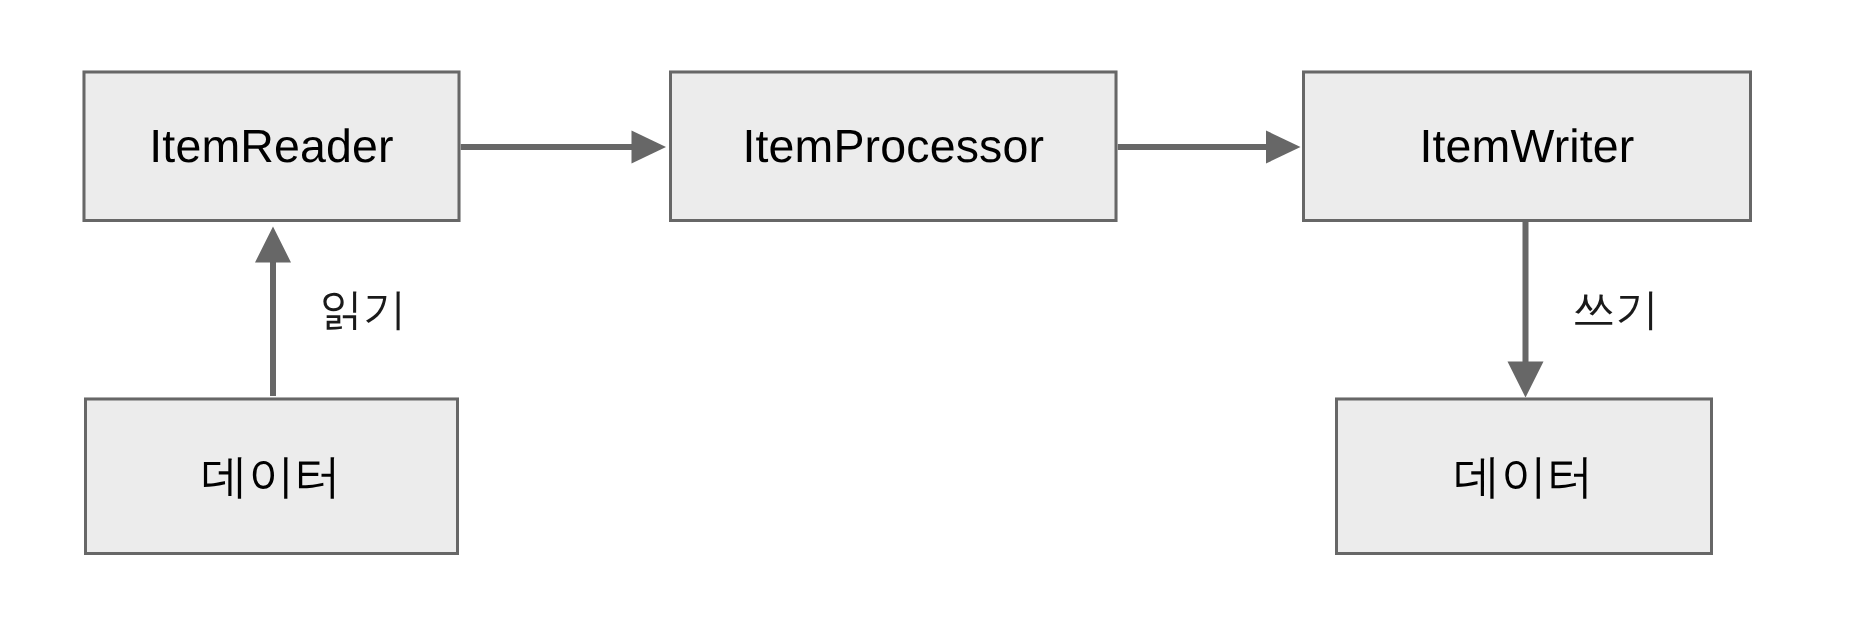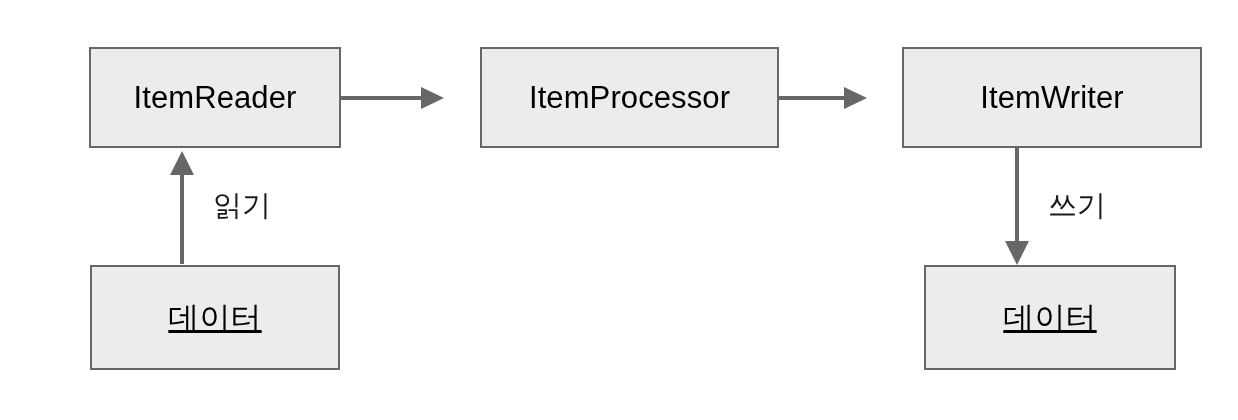--- a/index.html
+++ b/index.html
@@ -20,28 +20,27 @@
     position: absolute;
     box-sizing: border-box;
     background: #ececec;
     border: 2px solid #676767;
     display: flex;
     align-items: center;
     justify-content: center;
     color: #000000;
     line-height: 1;
     letter-spacing: 0.1px;
-    margin-left: 34px;
   }
   .node-label {
     display: block;
     white-space: nowrap;
   }
   .process-label { font-size: 31px; }
-  .store-label   { font-size: 31px; text-decoration: underline; }
+  .store-label   { font-size: 31px; }
 
   .edge-svg {
     position: absolute;
     left: 0;
     top: 0;
     width: 1238px;
     height: 420px;
     overflow: visible;
     pointer-events: none;
   }
@@ -53,21 +52,20 @@
   .edge-head {
     fill: #676767;
     stroke: none;
   }
   .edge-label {
     position: absolute;
     font-size: 29px;
     color: #1a1a1a;
     white-space: nowrap;
     line-height: 1;
-    font-family: Liberation Mono, monospace;
   }
 </style>
 </head>
 <body>
 
 <div id="canvas">
 
   <svg class="edge-svg" viewBox="0 0 1238 420" xmlns="http://www.w3.org/2000/svg">
 
     <g>

